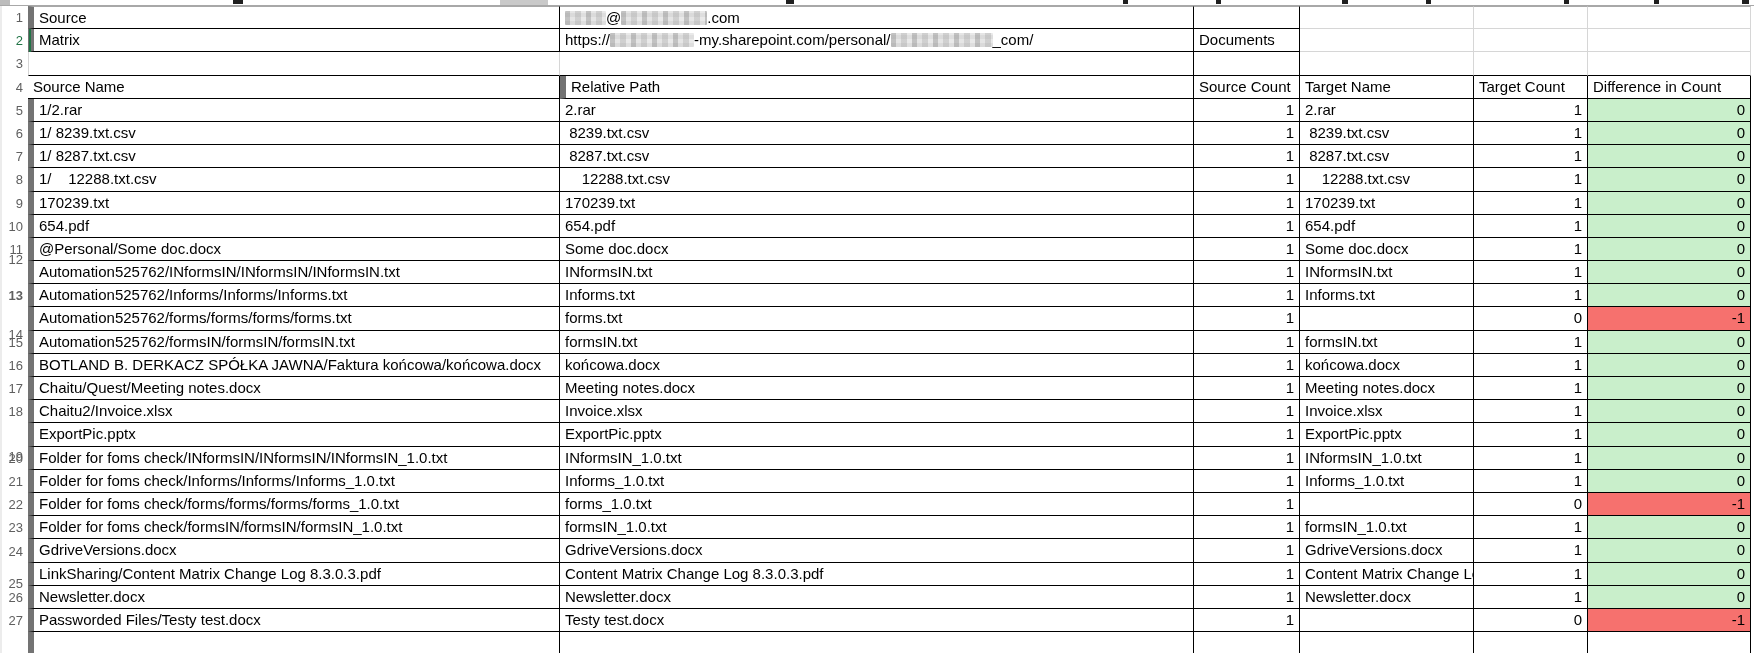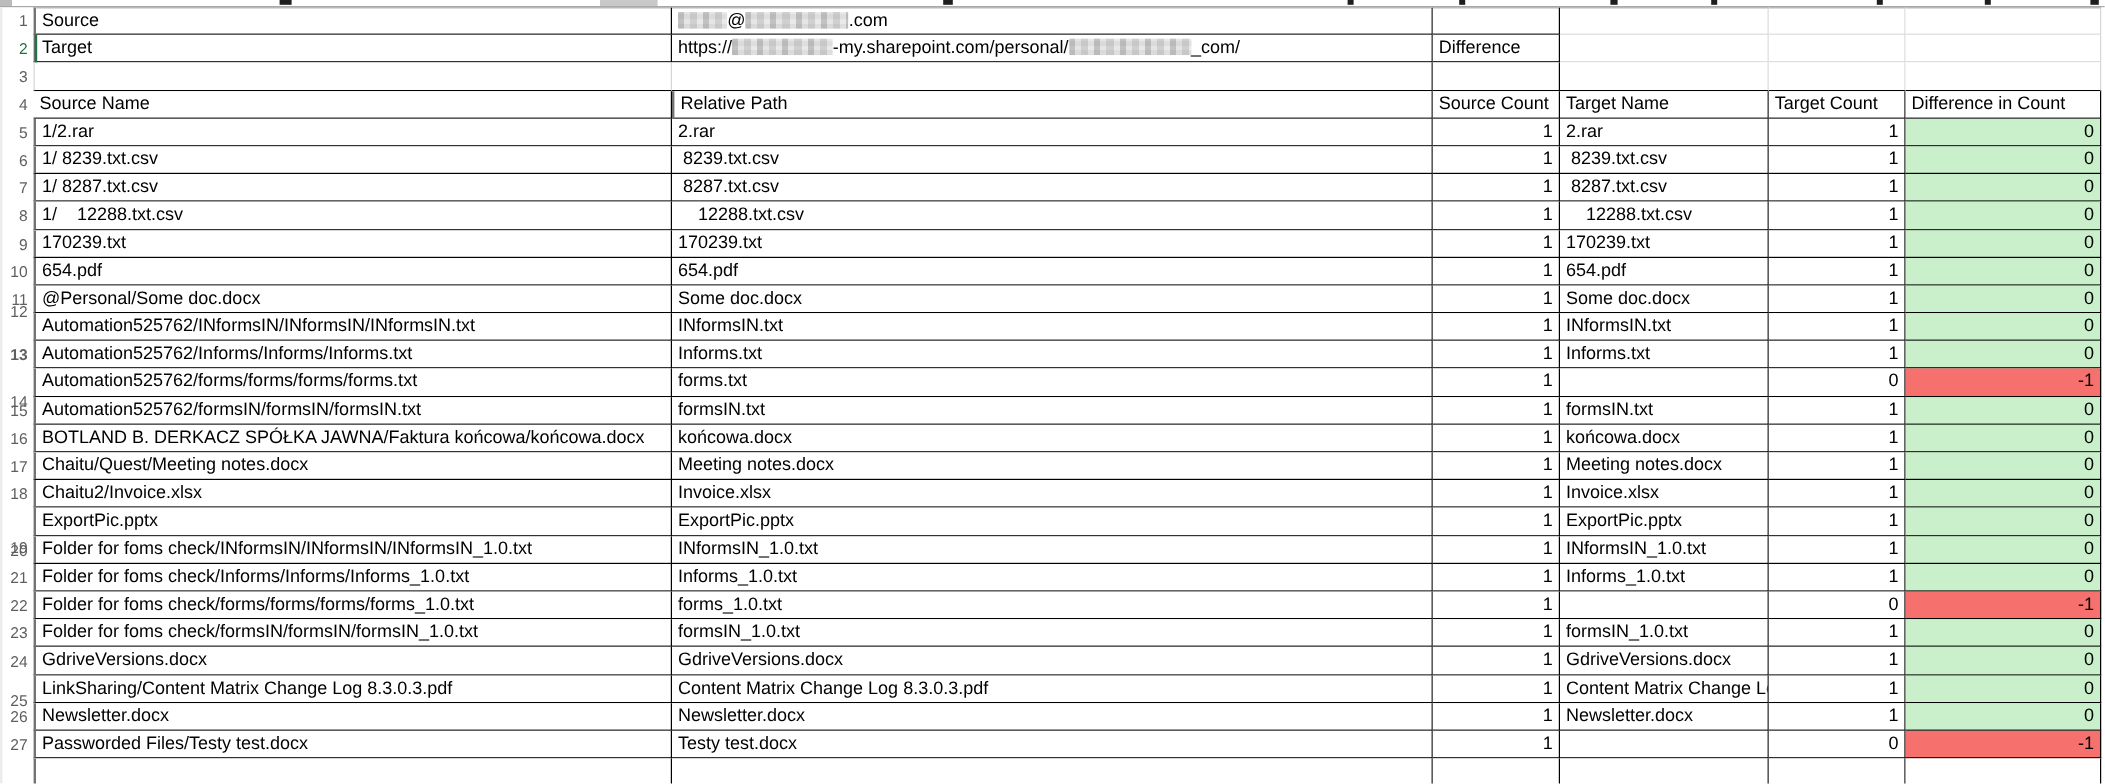--- a/index.html
+++ b/index.html
@@ -24,21 +24,21 @@
     display:grid;
     grid-template-columns:532px 634px 106px 174px 114px 163px;
     grid-auto-rows:23.2px;
   }
   .cell{
     box-sizing:border-box;overflow:hidden;white-space:pre;
     font-size:15px;line-height:22.5px;padding:0 4px 0 5px;
     background:#fff;color:#000;
   }
   .num{text-align:right;padding-right:5px;}
-  .bL-k{border-left:2px solid #737373;} .bL-g{border-left:1px solid #d6d6d6;}
+  .bL-k{border-left:6px solid #737373;} .bL-g{border-left:1px solid #d6d6d6;}
   .bR-k{border-right:1px solid #000;} .bR-g{border-right:1px solid #d6d6d6;}
   .bB-k{border-bottom:1px solid #000;} .bB-g{border-bottom:1px solid #d6d6d6;}
   .bT-g{border-top:1px solid #a8a8a8;}
   .redacted{
     display:inline-block;height:14px;vertical-align:-2px;border-radius:1px;
     background:
       repeating-linear-gradient(90deg,rgba(160,160,160,.55) 0 5px,rgba(220,220,220,.4) 5px 10px,rgba(185,185,185,.55) 10px 16px,rgba(230,230,230,.4) 16px 21px),
       repeating-linear-gradient(0deg,#d9d9d9 0 4px,#ebebeb 4px 8px);
   }
   .active-accent{position:absolute;width:2px;background:#217346;}
@@ -92,23 +92,23 @@
     <div class="gutter-num" style="top: 609.2px;">27</div>
   </div>
 
 <div id="grid">
     <div class="cell bL-k bR-k bB-k bT-g">Source</div>
     <div class="cell bR-k bB-k bT-g"><span class="redacted" style="width: 41px;"></span><span>@</span><span class="redacted" style="width: 86px;"></span><span>.com</span></div>
     <div class="cell bR-k bB-k bT-g"></div>
     <div class="cell bR-g bB-g bT-g"></div>
     <div class="cell bR-g bB-g bT-g"></div>
     <div class="cell bR-g bB-g bT-g"></div>
-    <div class="cell bL-k bR-k bB-k">Target</div>
+    <div class="cell bL-k bR-k bB-k">Matrix</div>
     <div class="cell bR-k bB-k"><span>https://</span><span class="redacted" style="width: 84px;"></span><span>-my.sharepoint.com/personal/</span><span class="redacted" style="width: 102px;"></span><span>_com/</span></div>
-    <div class="cell bR-k bB-k">Difference</div>
+    <div class="cell bR-k bB-k">Documents</div>
     <div class="cell bR-g bB-g"></div>
     <div class="cell bR-g bB-g"></div>
     <div class="cell bR-g bB-g"></div>
     <div class="cell bL-g bR-g bB-k"></div>
     <div class="cell bR-k bB-k"></div>
     <div class="cell bR-k bB-k"></div>
     <div class="cell bR-g bB-k"></div>
     <div class="cell bR-g bB-k"></div>
     <div class="cell bR-g bB-k"></div>
     <div class="cell bR-k bB-k">Source Name</div>

